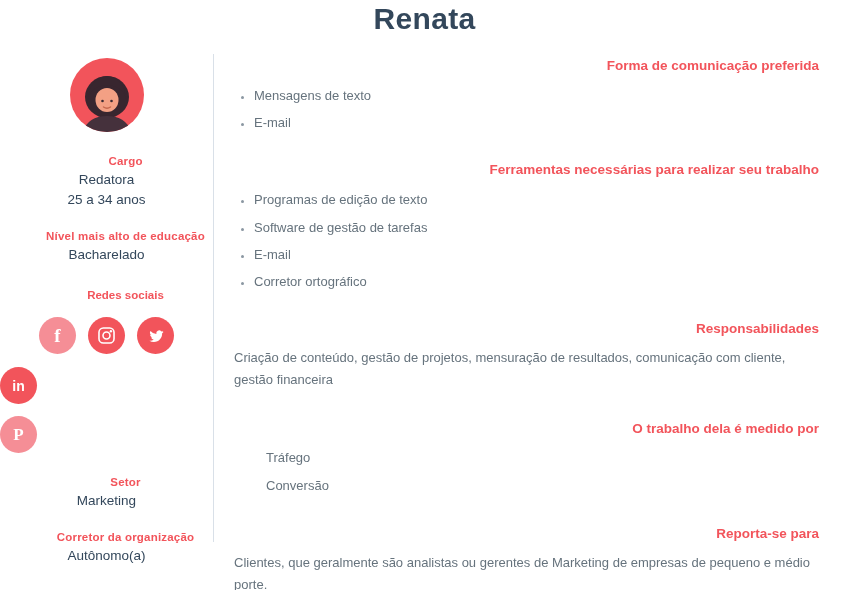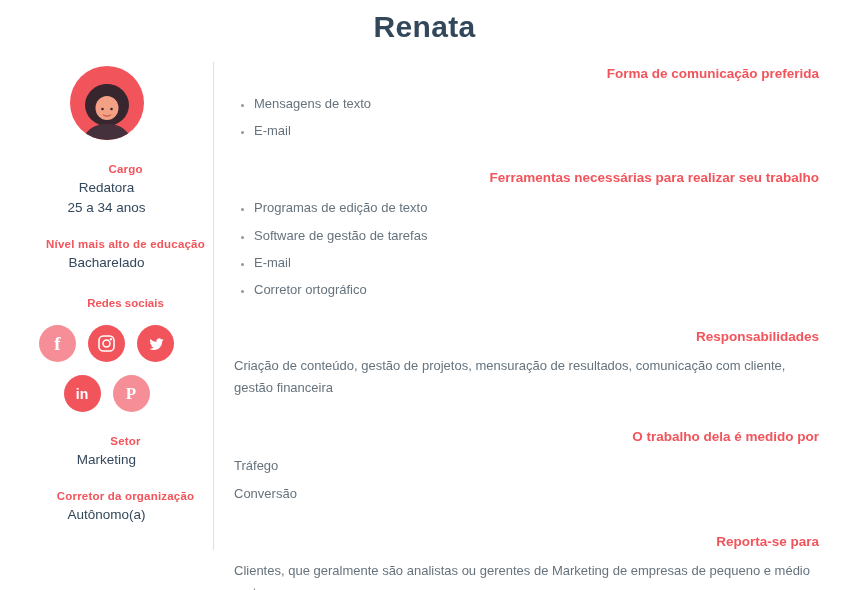--- a/index.html
+++ b/index.html
@@ -9,39 +9,39 @@
     -webkit-font-smoothing:antialiased;
   }
   .page{width:849px;height:590px;position:relative;background:#fff;}
 
   .page-title{
     text-align:center;
     font-size:30px;
     font-weight:700;
     color:#33475b;
     letter-spacing:.3px;
-    padding-top:10px;
+    padding-top:2px;
     margin:0;
   }
 
   .content{display:flex;margin-top:16px;height:500px;}
 
   
   .sidebar{flex:0 0 213px;width:213px;text-align:center;}
   .avatar-wrap{width:74px;height:74px;margin:6px auto 0;}
   .f-label{
     color:#f2545b;font-size:11.5px;font-weight:700;
     margin-top:23px;letter-spacing:.2px;padding-left:38px;
   }
   .f-value{
     color:#33475b;font-size:13.5px;font-weight:400;margin-top:5px;
   }
   .social-label{color:#f2545b;font-size:11.5px;font-weight:700;margin-top:27px;padding-left:38px;}
   .social-row{display:flex;justify-content:center;gap:12px;margin-top:16px;}
-  .social-row.second{margin-top:13px;}
+  .social-row.second{margin-top:13px;flex-direction:column;}
   .s-circle{
     width:37px;height:37px;border-radius:50%;
     display:flex;align-items:center;justify-content:center;
     color:#fff;cursor:pointer;
   }
   .tone-dark{background:#f2545b;}
   .tone-light{background:#f58e96;}
   .glyph-f{font-size:19px;font-weight:700;font-family:"Liberation Serif",serif;}
   .glyph-in{font-size:14px;font-weight:700;}
   .glyph-p{font-size:17px;font-weight:700;font-family:"Liberation Serif",serif;}
@@ -60,21 +60,21 @@
   ul.sec-list{
     margin:14px 0 0;padding-left:20px;
     color:#66737d;font-size:13px;
   }
   ul.sec-list li{margin-bottom:9px;line-height:1.4;}
   ul.sec-list li::marker{color:#8b97a2;font-size:11px;}
   p.sec-text{
     color:#66737d;font-size:13px;line-height:1.7;margin:11px 0 0;
   }
   .sec-lines{margin-top:11px;}
-  .sec-lines div{color:#66737d;font-size:13px;line-height:1.65;margin-top:6px;}
+  .sec-lines div{color:#66737d;font-size:13px;line-height:1.65;margin-top:6px;margin-left:32px;}
 </style>
 </head>
 <body>
 
 <div class="page">
 
   <h1 class="page-title">Renata</h1>
 
   <div class="content">
 

